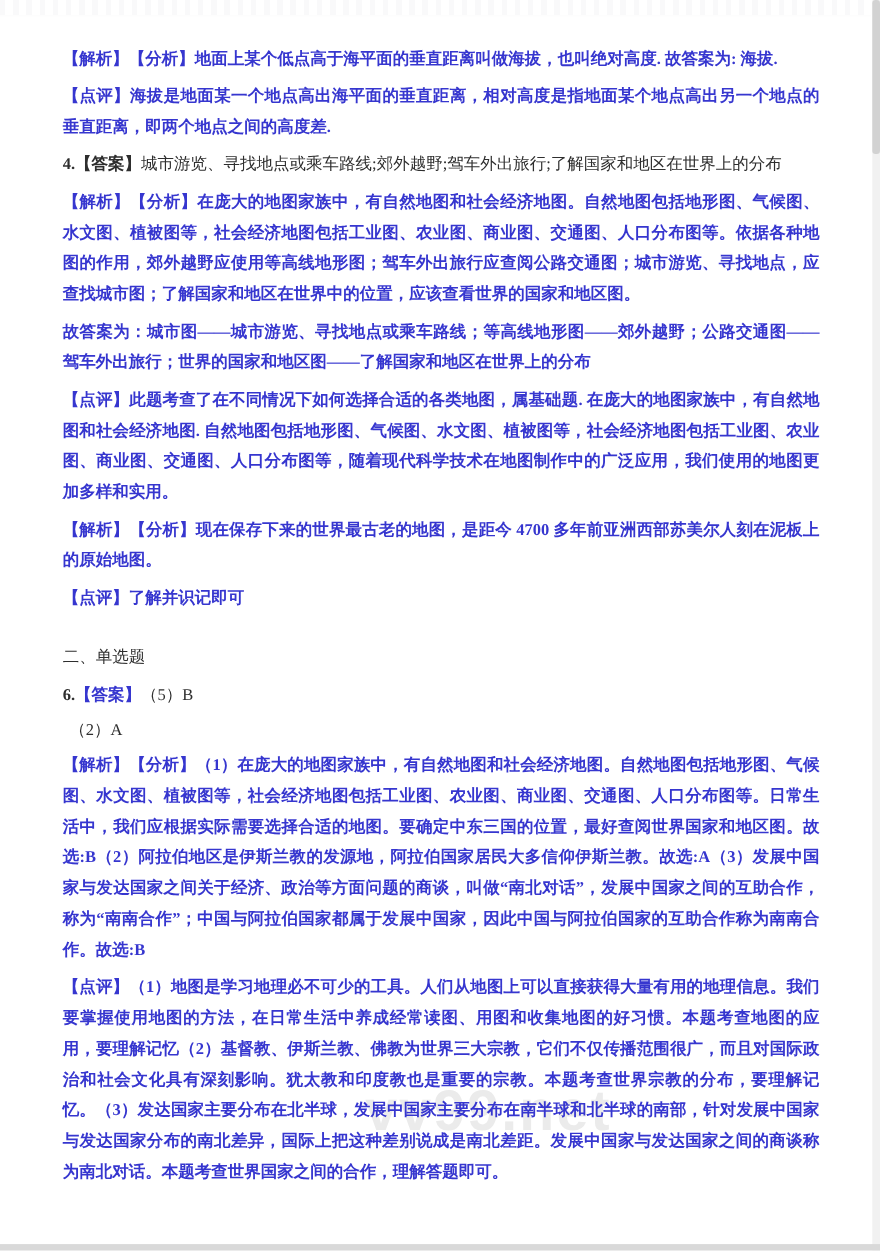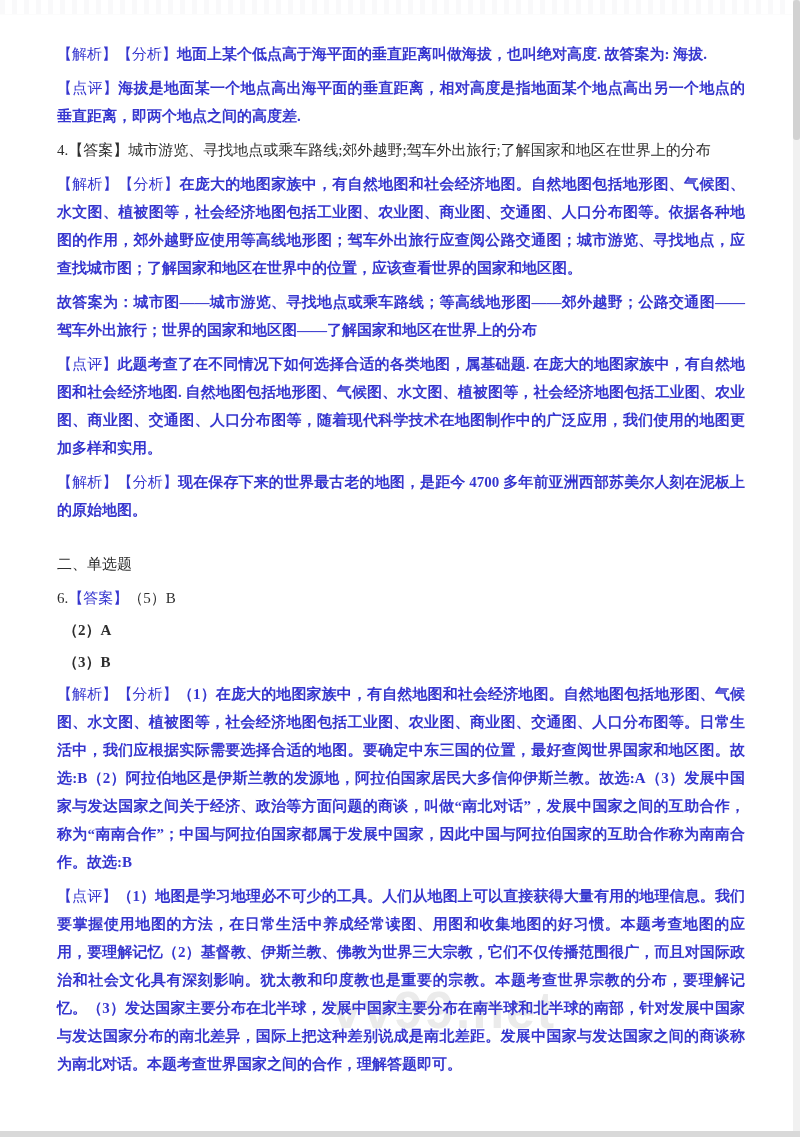--- a/index.html
+++ b/index.html
@@ -12,26 +12,26 @@
     position:absolute;top:0;left:0;right:8px;height:14px;
     background:repeating-linear-gradient(90deg,#f5f5f7 0 5px,#ffffff 5px 12px);
     opacity:.55;border-bottom:1px solid #fbfbfb;
   }
   .document-body{
     position:absolute;top:40px;left:57px;width:688px;z-index:2;
     font-size:15px;color:#2e2e2e;
   }
   .para{margin:0 0 6px 0;line-height:28px;text-align:justify;}
   .para.section{margin-top:26px;}
-  .para.answer-line{padding-left:6px;margin-bottom:4px;font-weight:bold;}
+  .para.answer-line{padding-left:6px;margin-bottom:4px;}
   .para.answer-head{margin-bottom:4px;}
   .seg{white-space:pre-wrap;}
   .c-blue{color:#3636cf;font-weight:bold;}
   .c-black{color:#2e2e2e;}
-  .b{font-weight:normal;}
+  .b{font-weight:bold;}
   .watermark{
     position:absolute;left:332px;top:980px;z-index:1;
     font-family:"Liberation Sans","DejaVu Sans",sans-serif;
     font-weight:bold;font-size:52px;letter-spacing:2px;
     color:#ebebeb;user-select:none;
   }
   .scrollbar{
     position:absolute;top:0;right:0;width:7px;height:1137px;
     background:#f1f1f1;z-index:3;
   }
@@ -52,24 +52,24 @@
 <div class="watermark">vv99.net</div>
 
 <div class="document-body">
     <p class="para normal"><span class="seg c-blue b">【解析】【分析】</span><span class="seg c-blue">地面上某个低点高于海平面的垂直距离叫做海拔，也叫绝对高度. 故答案为: 海拔.</span></p>
     <p class="para normal"><span class="seg c-blue b">【点评】</span><span class="seg c-blue">海拔是地面某一个地点高出海平面的垂直距离，相对高度是指地面某个地点高出另一个地点的垂直距离，即两个地点之间的高度差.</span></p>
     <p class="para normal"><span class="seg c-black b">4.</span><span class="seg c-black b">【答案】</span><span class="seg c-black">城市游览、寻找地点或乘车路线;郊外越野;驾车外出旅行;了解国家和地区在世界上的分布</span></p>
     <p class="para normal"><span class="seg c-blue b">【解析】【分析】</span><span class="seg c-blue">在庞大的地图家族中，有自然地图和社会经济地图。自然地图包括地形图、气候图、水文图、植被图等，社会经济地图包括工业图、农业图、商业图、交通图、人口分布图等。依据各种地图的作用，郊外越野应使用等高线地形图；驾车外出旅行应查阅公路交通图；城市游览、寻找地点，应查找城市图；了解国家和地区在世界中的位置，应该查看世界的国家和地区图。</span></p>
     <p class="para normal"><span class="seg c-blue">故答案为：城市图——城市游览、寻找地点或乘车路线；等高线地形图——郊外越野；公路交通图——驾车外出旅行；世界的国家和地区图——了解国家和地区在世界上的分布</span></p>
     <p class="para normal"><span class="seg c-blue b">【点评】</span><span class="seg c-blue">此题考查了在不同情况下如何选择合适的各类地图，属基础题. 在庞大的地图家族中，有自然地图和社会经济地图. 自然地图包括地形图、气候图、水文图、植被图等，社会经济地图包括工业图、农业图、商业图、交通图、人口分布图等，随着现代科学技术在地图制作中的广泛应用，我们使用的地图更加多样和实用。</span></p>
     <p class="para normal"><span class="seg c-blue b">【解析】【分析】</span><span class="seg c-blue">现在保存下来的世界最古老的地图，是距今 4700 多年前亚洲西部苏美尔人刻在泥板上的原始地图。</span></p>
+    <p class="para normal"><span class="seg c-blue b">【点评】</span><span class="seg c-blue">了解并识记即可</span></p>
     <p class="para section"><span class="seg c-black">二、单选题</span></p>
     <p class="para answer-head"><span class="seg c-black b">6.</span><span class="seg c-blue b">【答案】</span><span class="seg c-black">（5）B</span></p>
     <p class="para answer-line"><span class="seg c-black">（2）A</span></p>
-    <p class="para answer-line"><span class="seg c-black">（3）B</span></p>
     <p class="para normal"><span class="seg c-blue b">【解析】【分析】</span><span class="seg c-blue">（1）在庞大的地图家族中，有自然地图和社会经济地图。自然地图包括地形图、气候图、水文图、植被图等，社会经济地图包括工业图、农业图、商业图、交通图、人口分布图等。日常生活中，我们应根据实际需要选择合适的地图。要确定中东三国的位置，最好查阅世界国家和地区图。故选:B（2）阿拉伯地区是伊斯兰教的发源地，阿拉伯国家居民大多信仰伊斯兰教。故选:A（3）发展中国家与发达国家之间关于经济、政治等方面问题的商谈，叫做“南北对话”，发展中国家之间的互助合作，称为“南南合作”；中国与阿拉伯国家都属于发展中国家，因此中国与阿拉伯国家的互助合作称为南南合作。故选:B</span></p>
     <p class="para normal"><span class="seg c-blue b">【点评】</span><span class="seg c-blue">（1）地图是学习地理必不可少的工具。人们从地图上可以直接获得大量有用的地理信息。我们要掌握使用地图的方法，在日常生活中养成经常读图、用图和收集地图的好习惯。本题考查地图的应用，要理解记忆（2）基督教、伊斯兰教、佛教为世界三大宗教，它们不仅传播范围很广，而且对国际政治和社会文化具有深刻影响。犹太教和印度教也是重要的宗教。本题考查世界宗教的分布，要理解记忆。（3）发达国家主要分布在北半球，发展中国家主要分布在南半球和北半球的南部，针对发展中国家与发达国家分布的南北差异，国际上把这种差别说成是南北差距。发展中国家与发达国家之间的商谈称为南北对话。本题考查世界国家之间的合作，理解答题即可。</span></p>
   </div>
 
 <div class="scrollbar">
   <div class="scrollbar-thumb"></div>
 </div>
 
 <div class="page-bottom-bar"></div>
 

